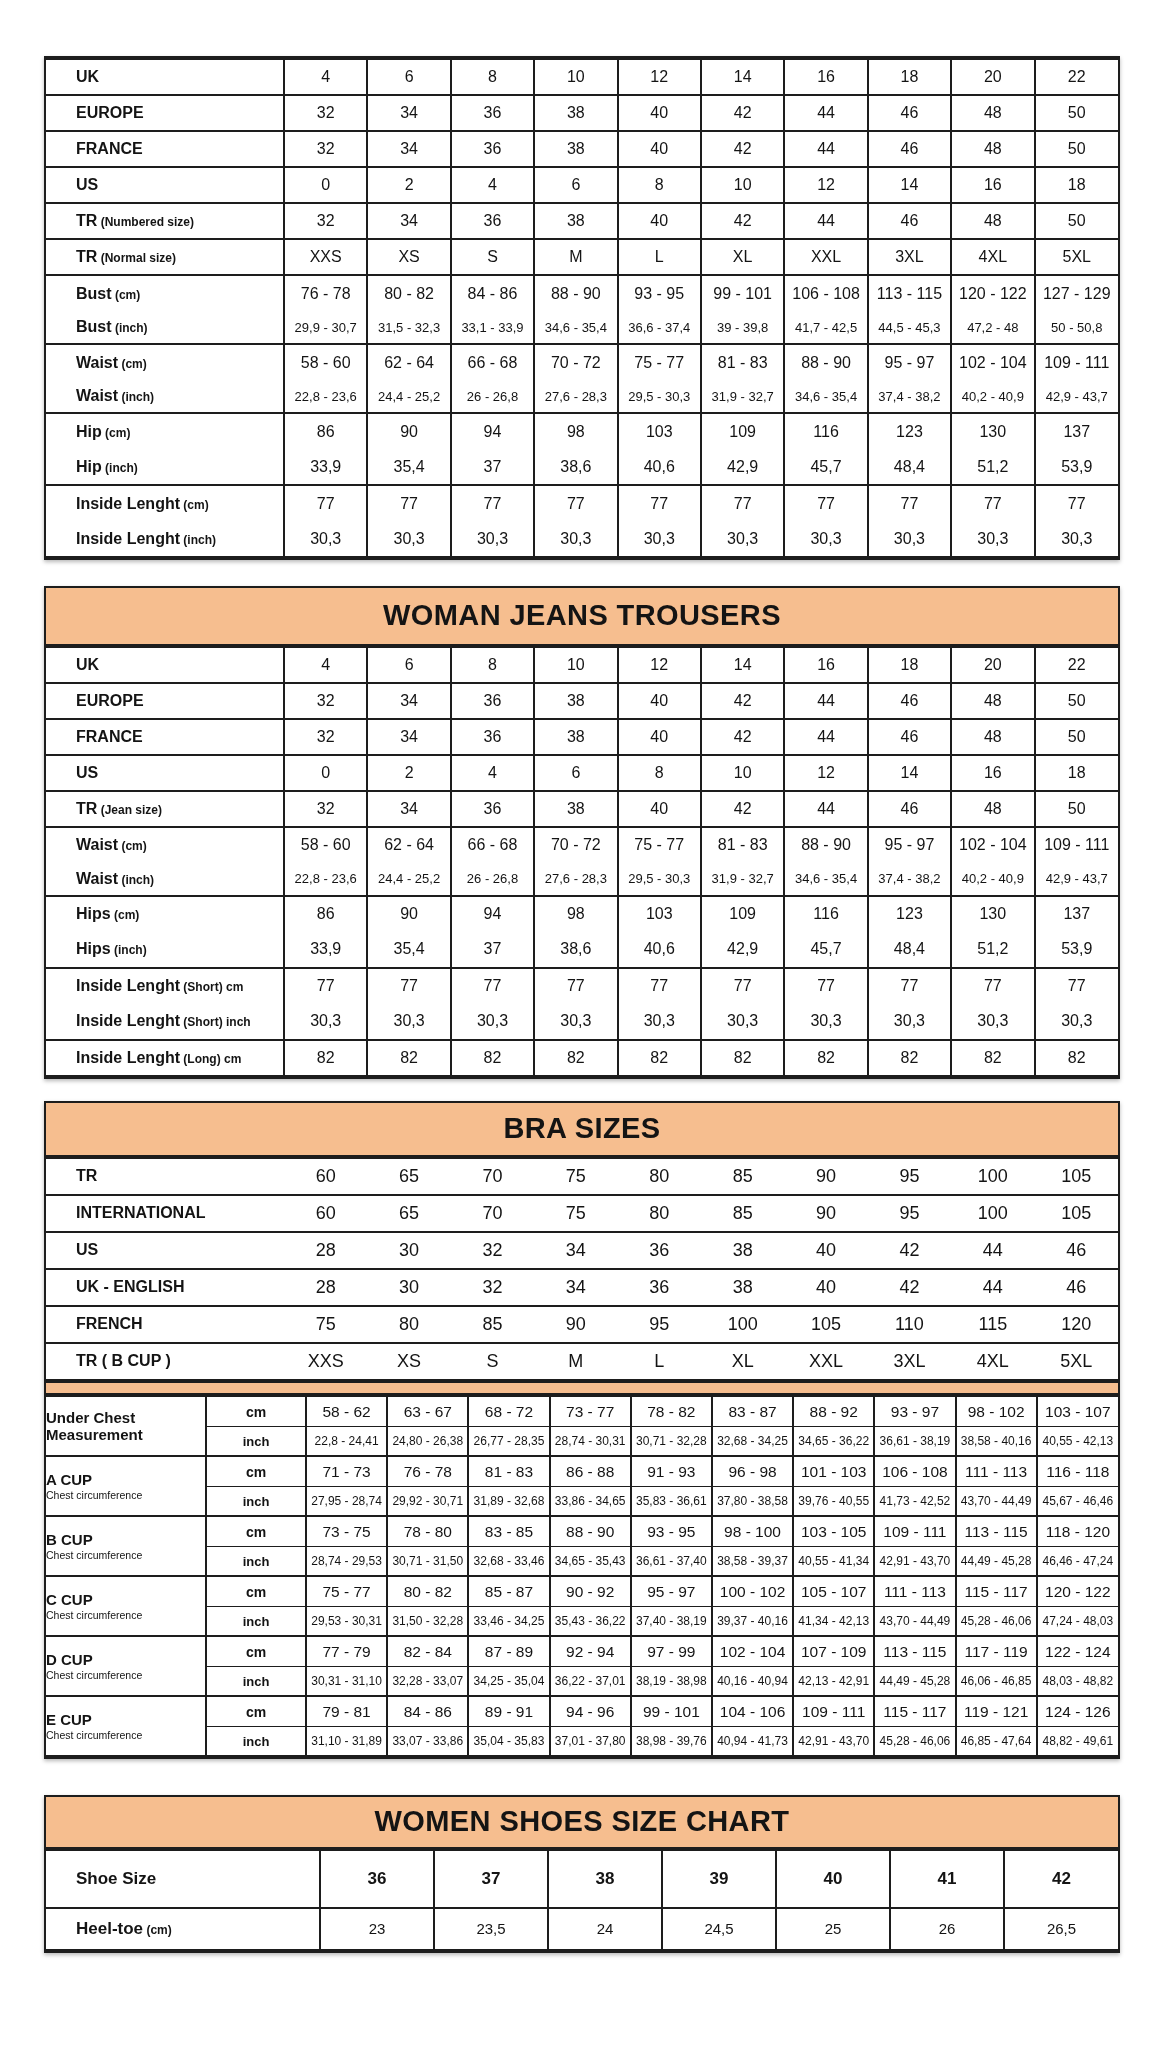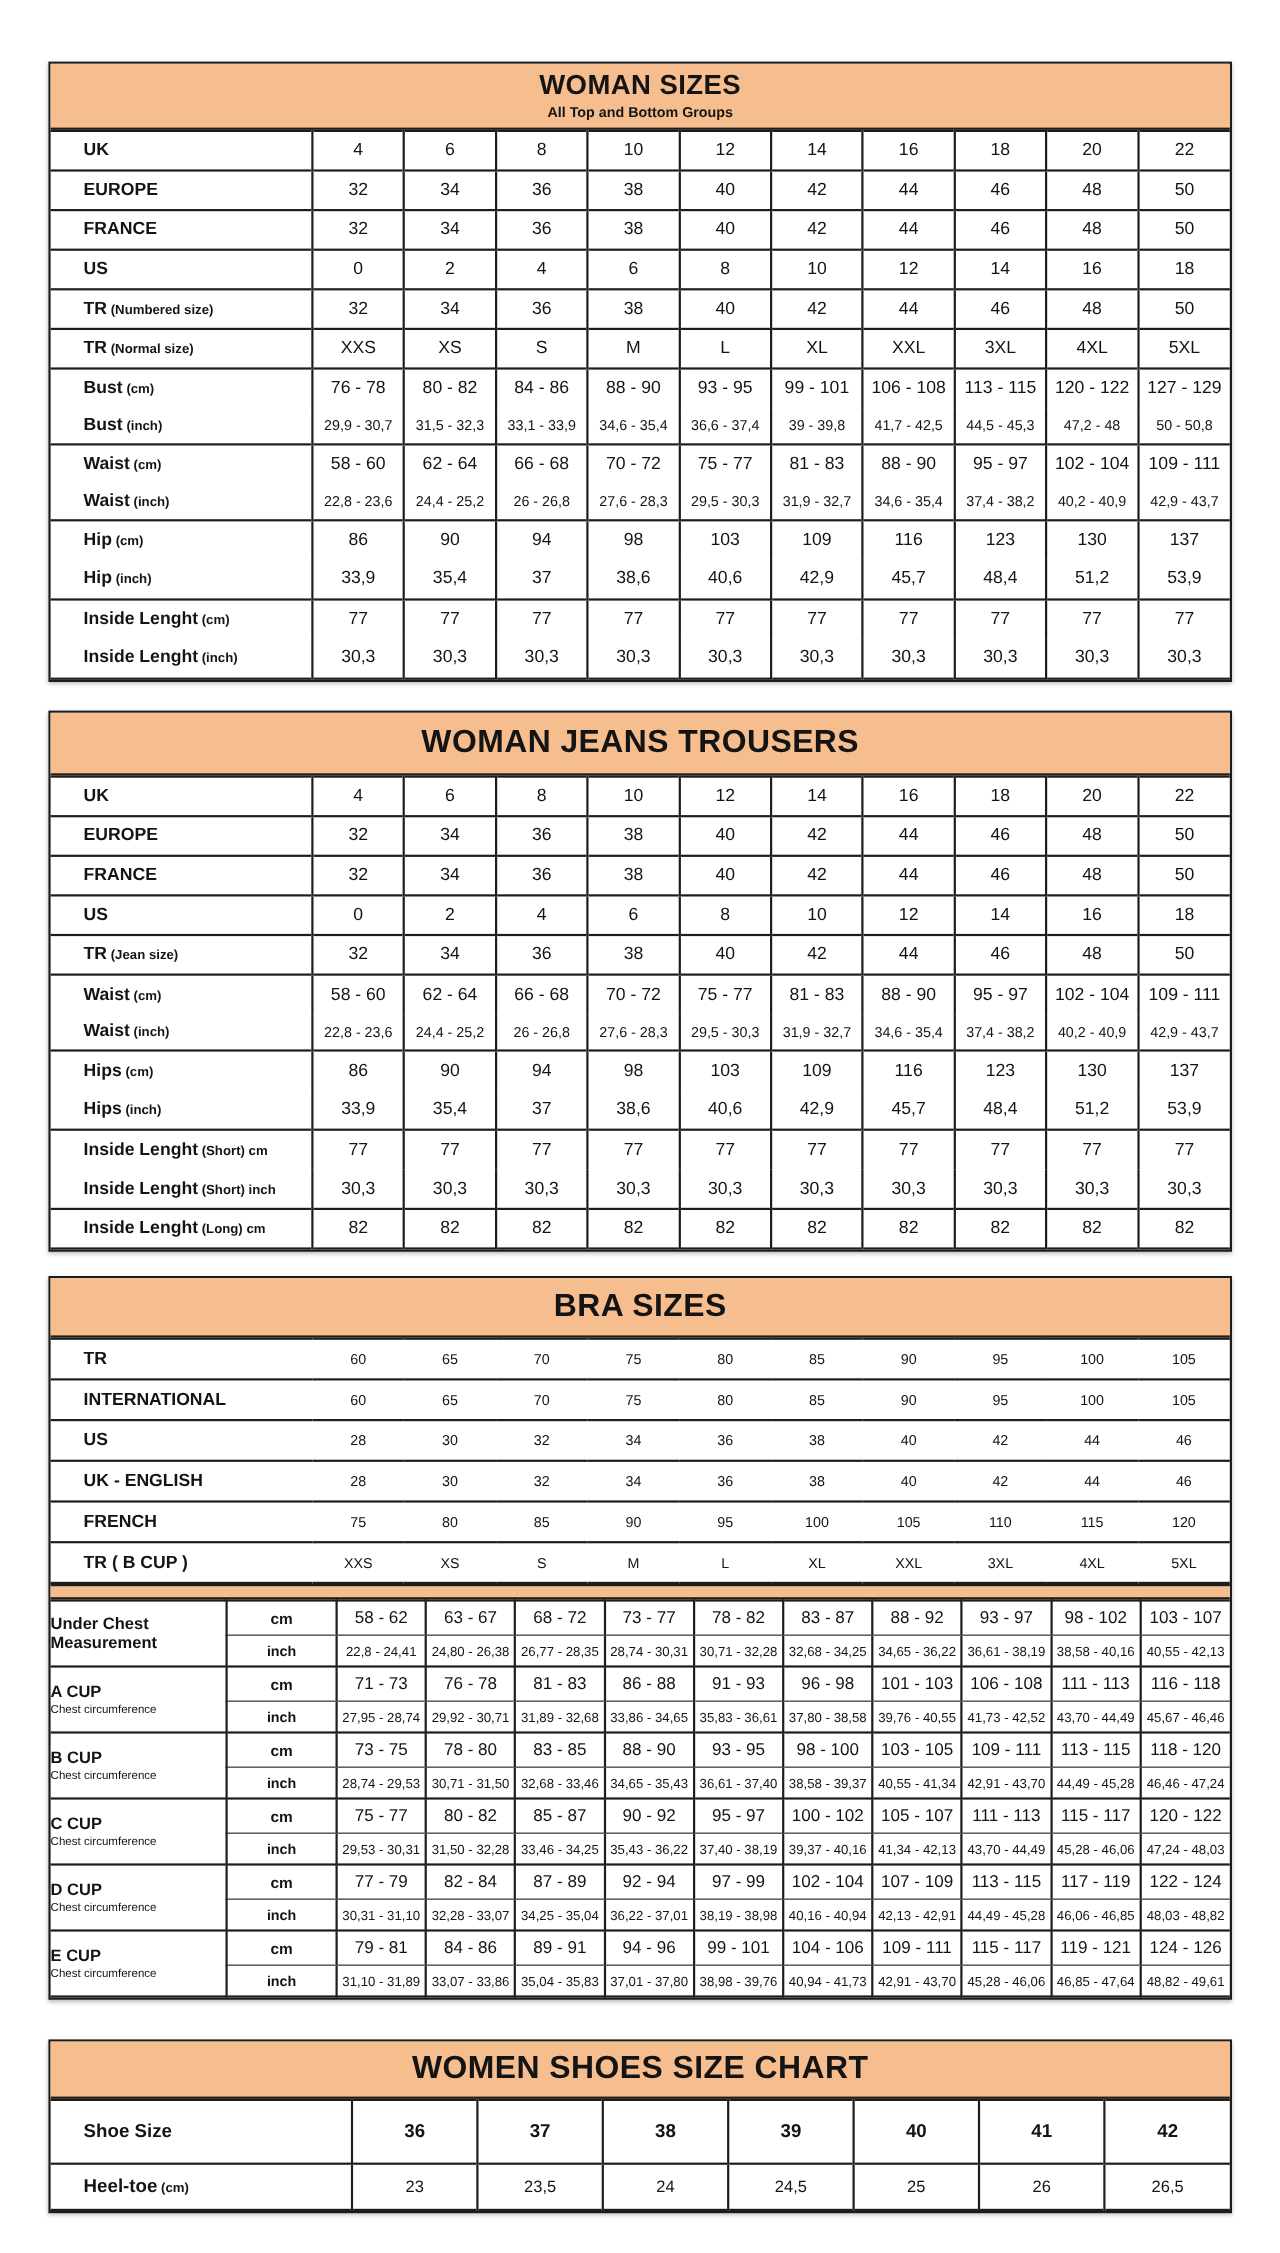--- a/index.html
+++ b/index.html
@@ -46,21 +46,21 @@
   .t-std th.rlabel{width:238px}
   .t-std td,.t-std th{height:36px}
   td.val{font-size:16px}
   tr.r-small td,tr.r-small th{height:33px}
   tr.r-small td.val{font-size:13px}
   tr.r-bold td.val{font-weight:700;font-size:17px}
   tr.r-tall td,tr.r-tall th{height:58px}
   
   .t-flat th.rlabel{width:238px}
   .t-flat td,.t-flat th{border:none;height:37px}
-  .t-flat td.val{font-size:13px}
+  .t-flat td.val{font-size:18px}
   
   .strip{height:14px;background:var(--band);border-top:2px solid var(--bd);border-bottom:2px solid var(--bd)}
   
   .t-cups td,.t-cups th{border:2px solid var(--bd)}
   .t-cups td:last-child{border-right:none}
   .t-cups th.glabel{
     width:160px;border-left:none;text-align:left;padding-left:0;
   }
   .glabel-main{display:block;font-weight:700;font-size:15px;line-height:1.15}
   .glabel-sub{display:block;font-size:10.5px;margin-top:1px}
@@ -76,24 +76,20 @@
   .t-shoes .rl-main{font-size:17px}
   .t-shoes td,.t-shoes th{height:42px}
   .t-shoes td.val{font-size:15px}
 </style>
 </head>
 <body>
 
 <div class="page">
 
   <section class="wrap">
-    <header class="band pad-dual">
-      <div class="ttl">WOMAN SIZES</div>
-      <div class="sub">All Top and Bottom Groups</div>
-    </header>
     <table class="grid t-std">
         <tbody>
           <tr class="row">
             <th class="rlabel"><span class="rl-main">UK</span></th>
             <td class="val">4</td>
             <td class="val">6</td>
             <td class="val">8</td>
             <td class="val">10</td>
             <td class="val">12</td>
             <td class="val">14</td>

